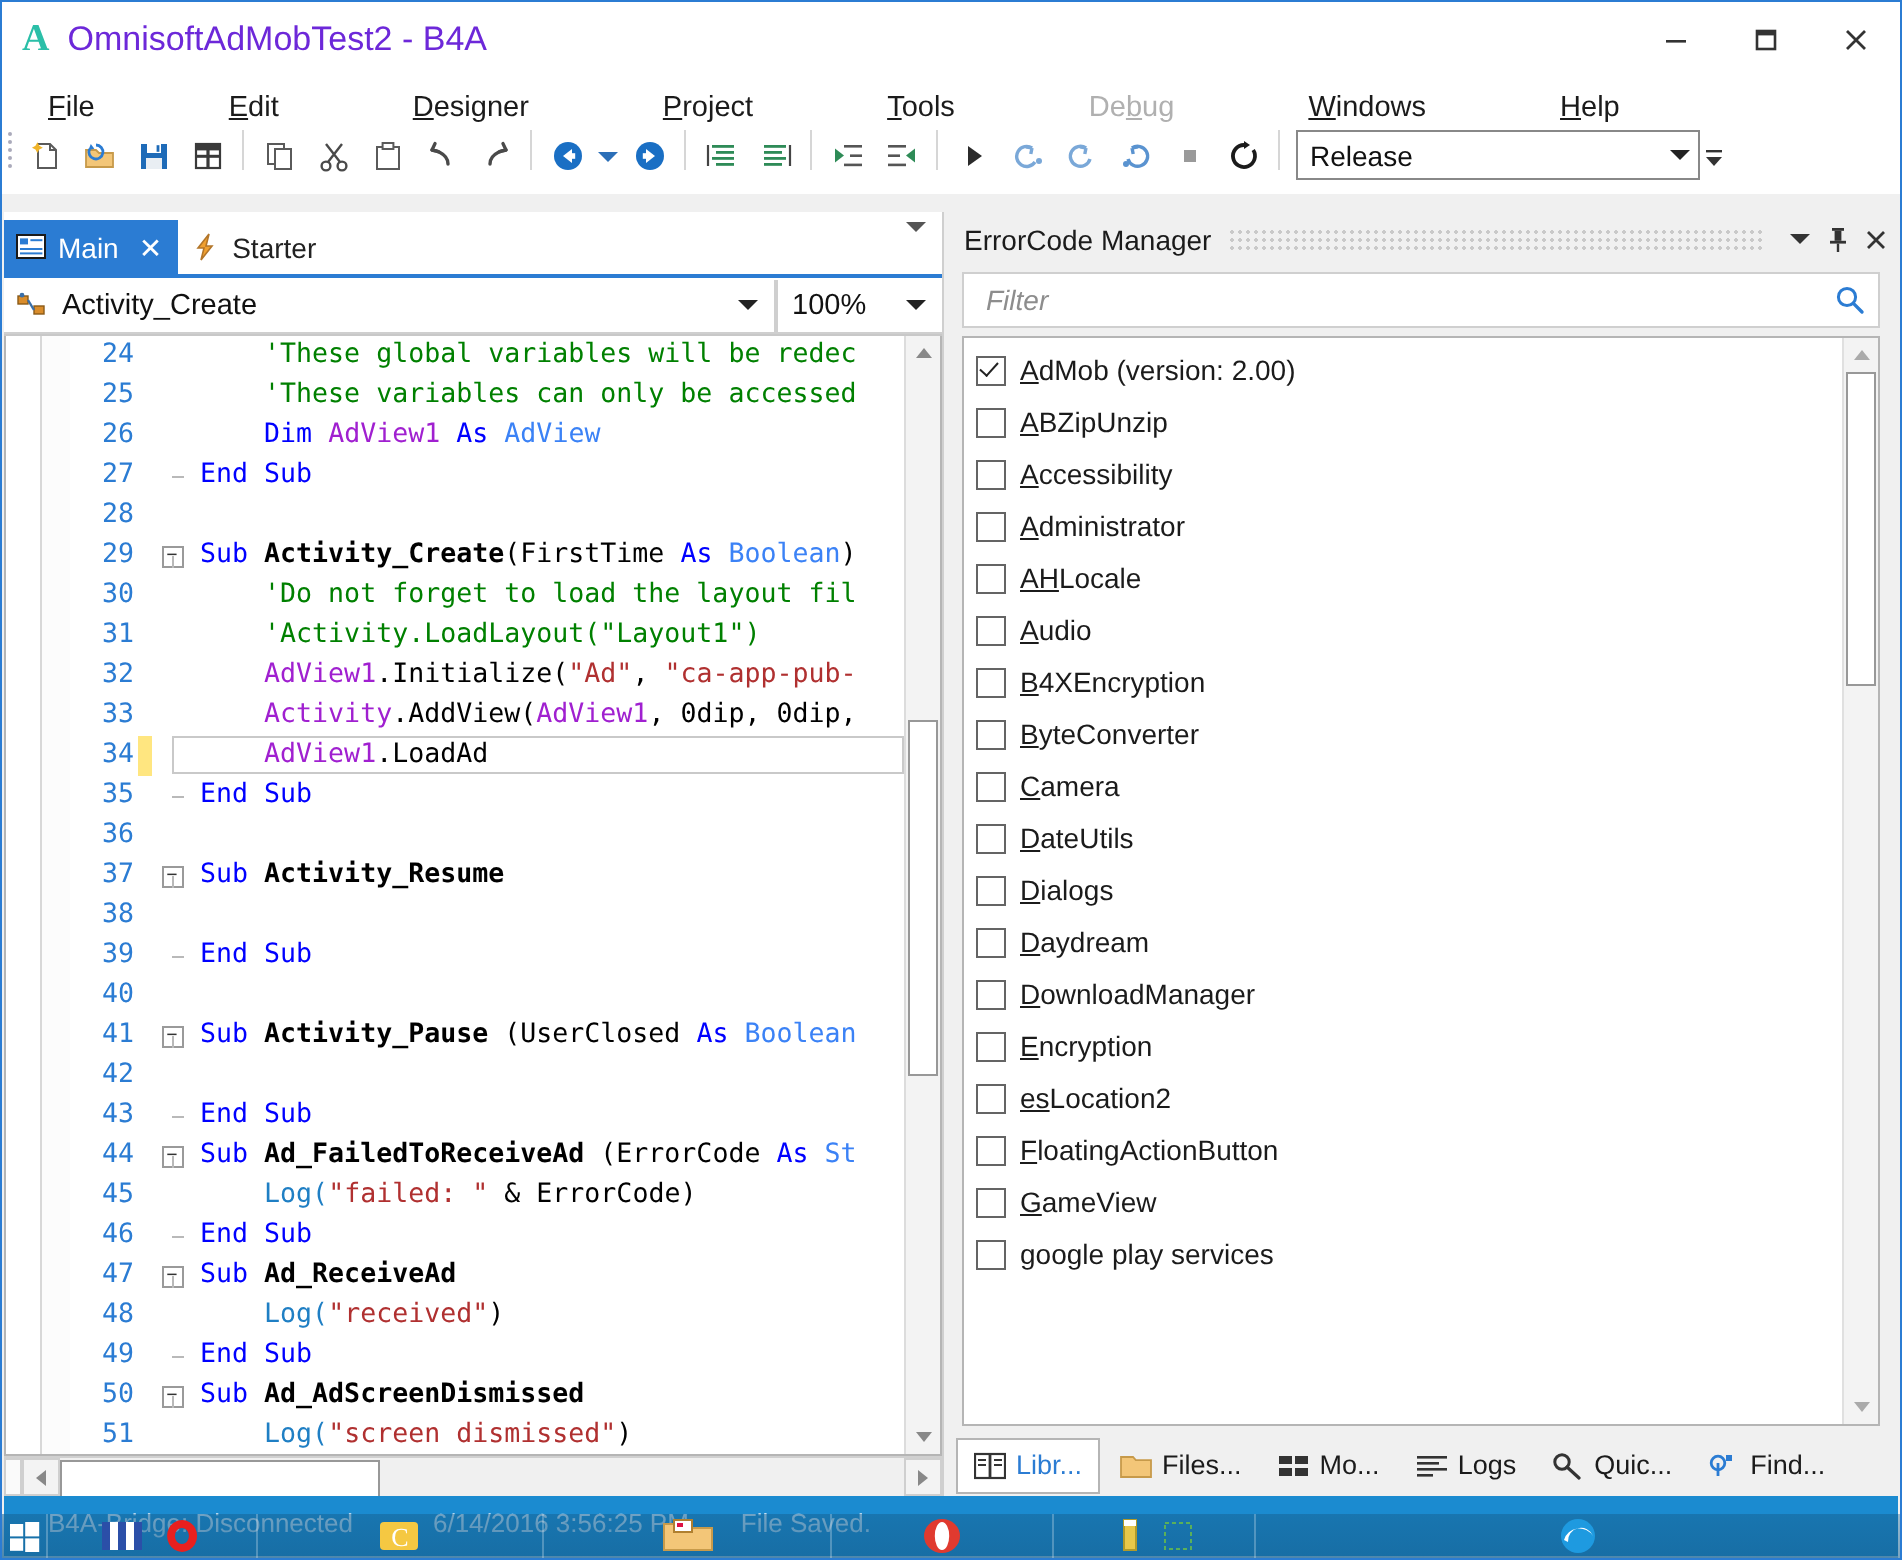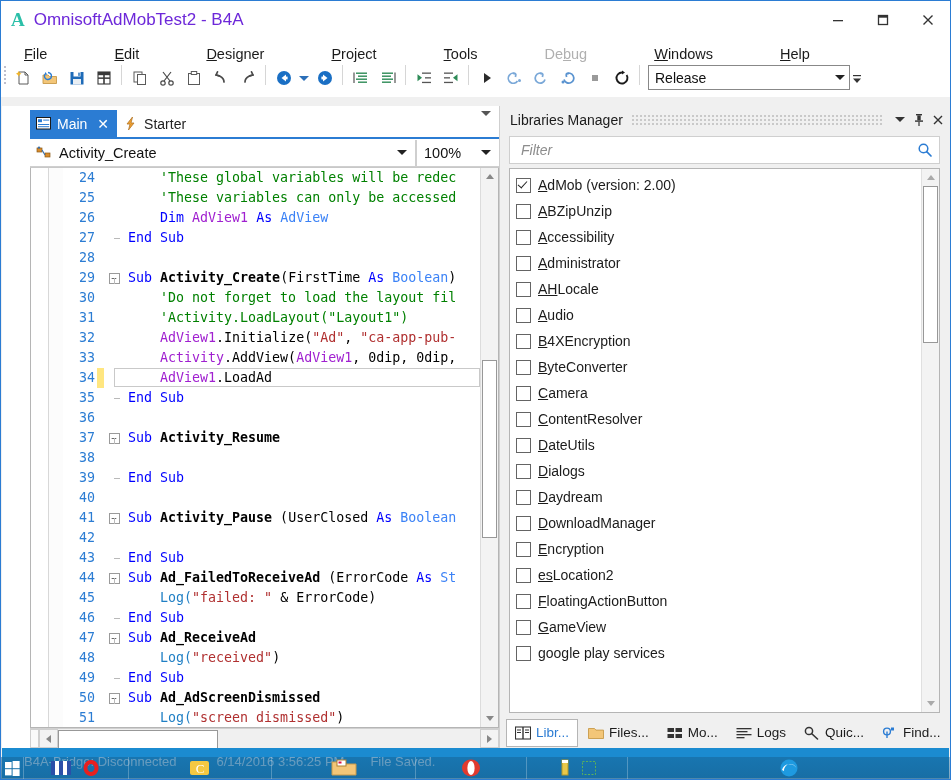--- a/index.html
+++ b/index.html
@@ -35,21 +35,21 @@
   .tb-caret{width:14px;height:26px;display:flex;align-items:center;justify-content:center;}
   .combo-release{
     width:190px;height:23px;border:1px solid #888;background:#fff;
     display:flex;align-items:center;padding:0 4px 0 6px;font-size:14px;color:#111;margin-left:4px;
   }
   .combo-release .lbl{flex:1;}
   .tri-down{width:0;height:0;border-left:5px solid transparent;border-right:5px solid transparent;border-top:5px solid #222;}
 
   
   .body-area{position:absolute;left:1px;top:105px;right:1px;bottom:31px;display:flex;}
-  .left-pane{width:469px;display:flex;flex-direction:column;background:#fff;padding-left:28px;}
+  .left-pane{width:469px;display:flex;flex-direction:column;background:#fff;}
   .right-pane{flex:1;display:flex;flex-direction:column;background:#f0f0f0;border-left:1px solid #cfcfcf;}
 
   
   .edtabs{height:31px;display:flex;align-items:flex-end;background:#fff;border-bottom:2px solid #2b7cd3;position:relative;}
   .edtab{height:27px;display:flex;align-items:center;padding:0 8px 0 6px;gap:6px;font-size:14px;color:#222;}
   .edtab.active{background:#2b7cd3;color:#fff;}
   .edtab .x{font-size:14px;margin-left:4px;}
   .tabs-caret{position:absolute;right:8px;bottom:6px;}
 
   
@@ -456,21 +456,21 @@
         </div>
         <div class="hsb-btn">
             <span class="sb-arrow-rt"></span>
           </div>
       </div>
     </div>
 
     <div class="right-pane">
 
       <div class="lm-header">
-        <span class="lm-title">Libraries Manager</span>
+        <span class="lm-title">ErrorCode Manager</span>
         <span class="lm-dots"></span>
         <span class="lm-hbtn">
             <span class="tri-down" style="border-top-color:#333"></span>
           </span>
         <span class="lm-hbtn">
           <svg width="12" height="14" viewBox="0 0 12 14">
             <rect x="3" y="1" width="6" height="1.4" fill="#333"></rect>
             <rect x="4.3" y="2.4" width="3.4" height="5" fill="#333"></rect>
             <rect x="2" y="7.4" width="8" height="1.4" fill="#333"></rect>
             <rect x="5.4" y="8.8" width="1.2" height="4.2" fill="#333"></rect>
@@ -528,24 +528,20 @@
             <div class="lib-row">
               <span class="cbox"></span>
               <span class="lib-label"><u>B</u>yteConverter</span>
             </div>
             <div class="lib-row">
               <span class="cbox"></span>
               <span class="lib-label"><u>C</u>amera</span>
             </div>
             <div class="lib-row">
               <span class="cbox"></span>
-              <span class="lib-label"><u>C</u>ontentResolver</span>
-            </div>
-            <div class="lib-row">
-              <span class="cbox"></span>
               <span class="lib-label"><u>D</u>ateUtils</span>
             </div>
             <div class="lib-row">
               <span class="cbox"></span>
               <span class="lib-label"><u>D</u>ialogs</span>
             </div>
             <div class="lib-row">
               <span class="cbox"></span>
               <span class="lib-label"><u>D</u>aydream</span>
             </div>

